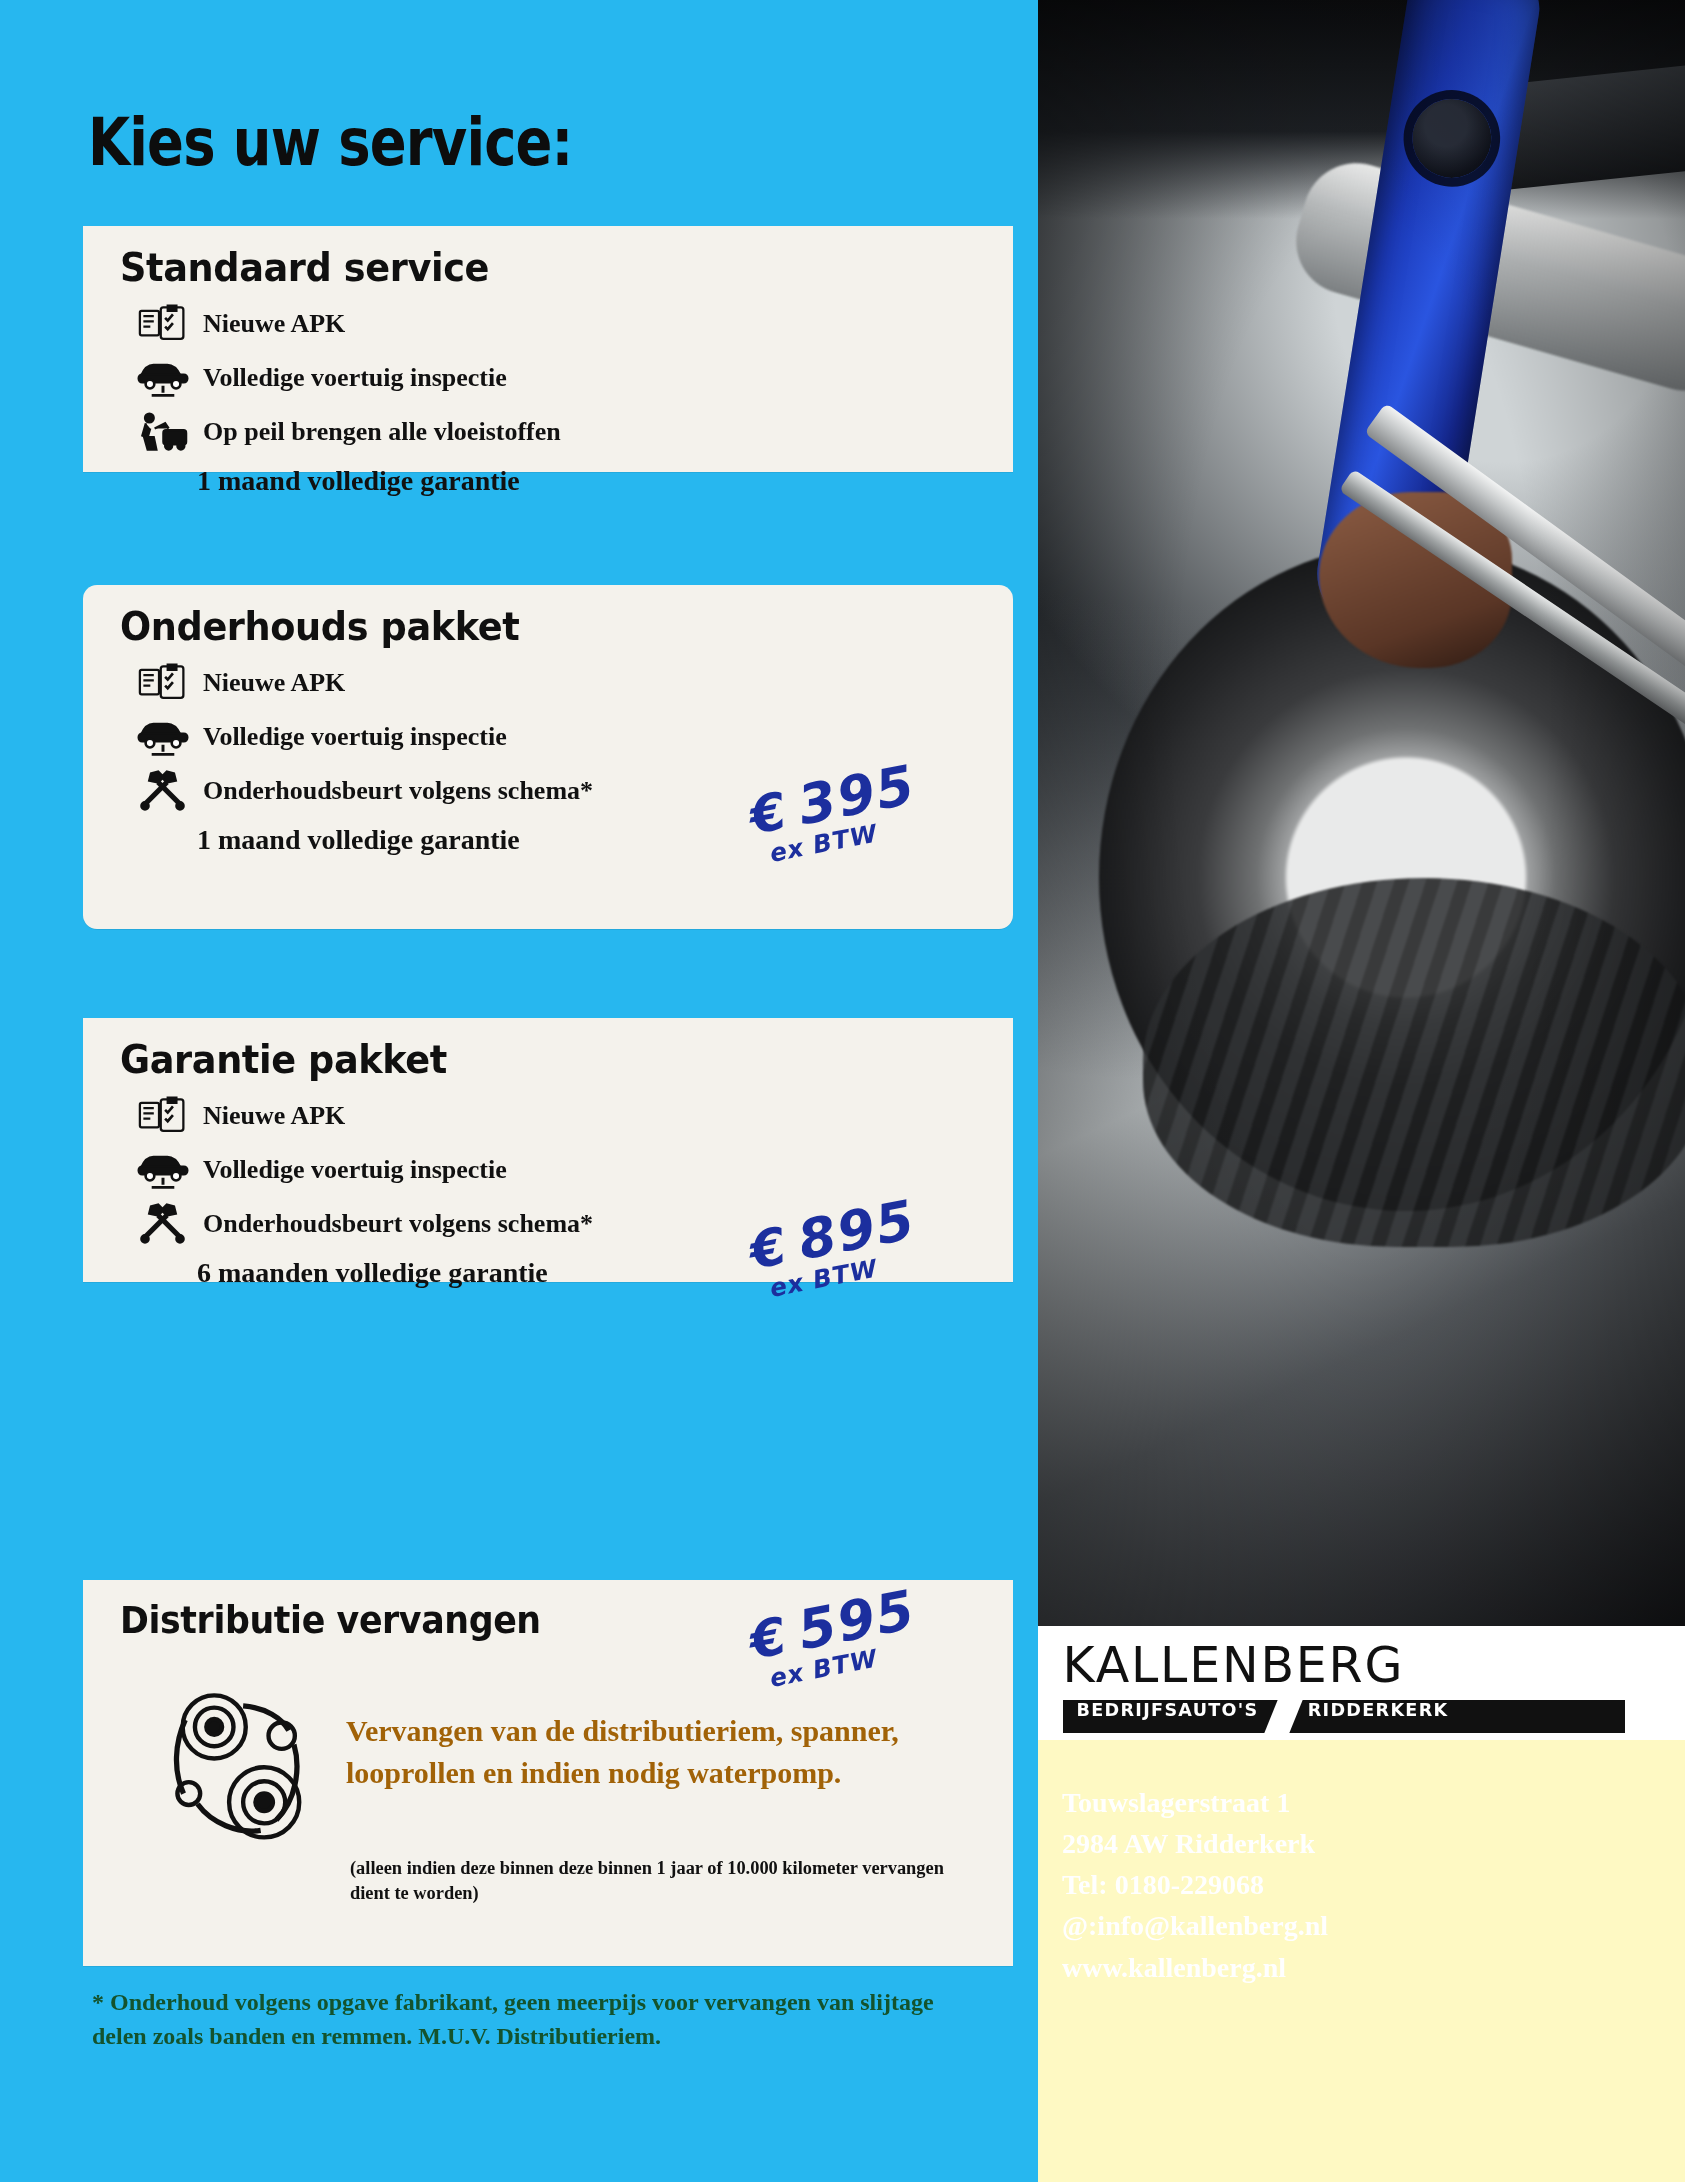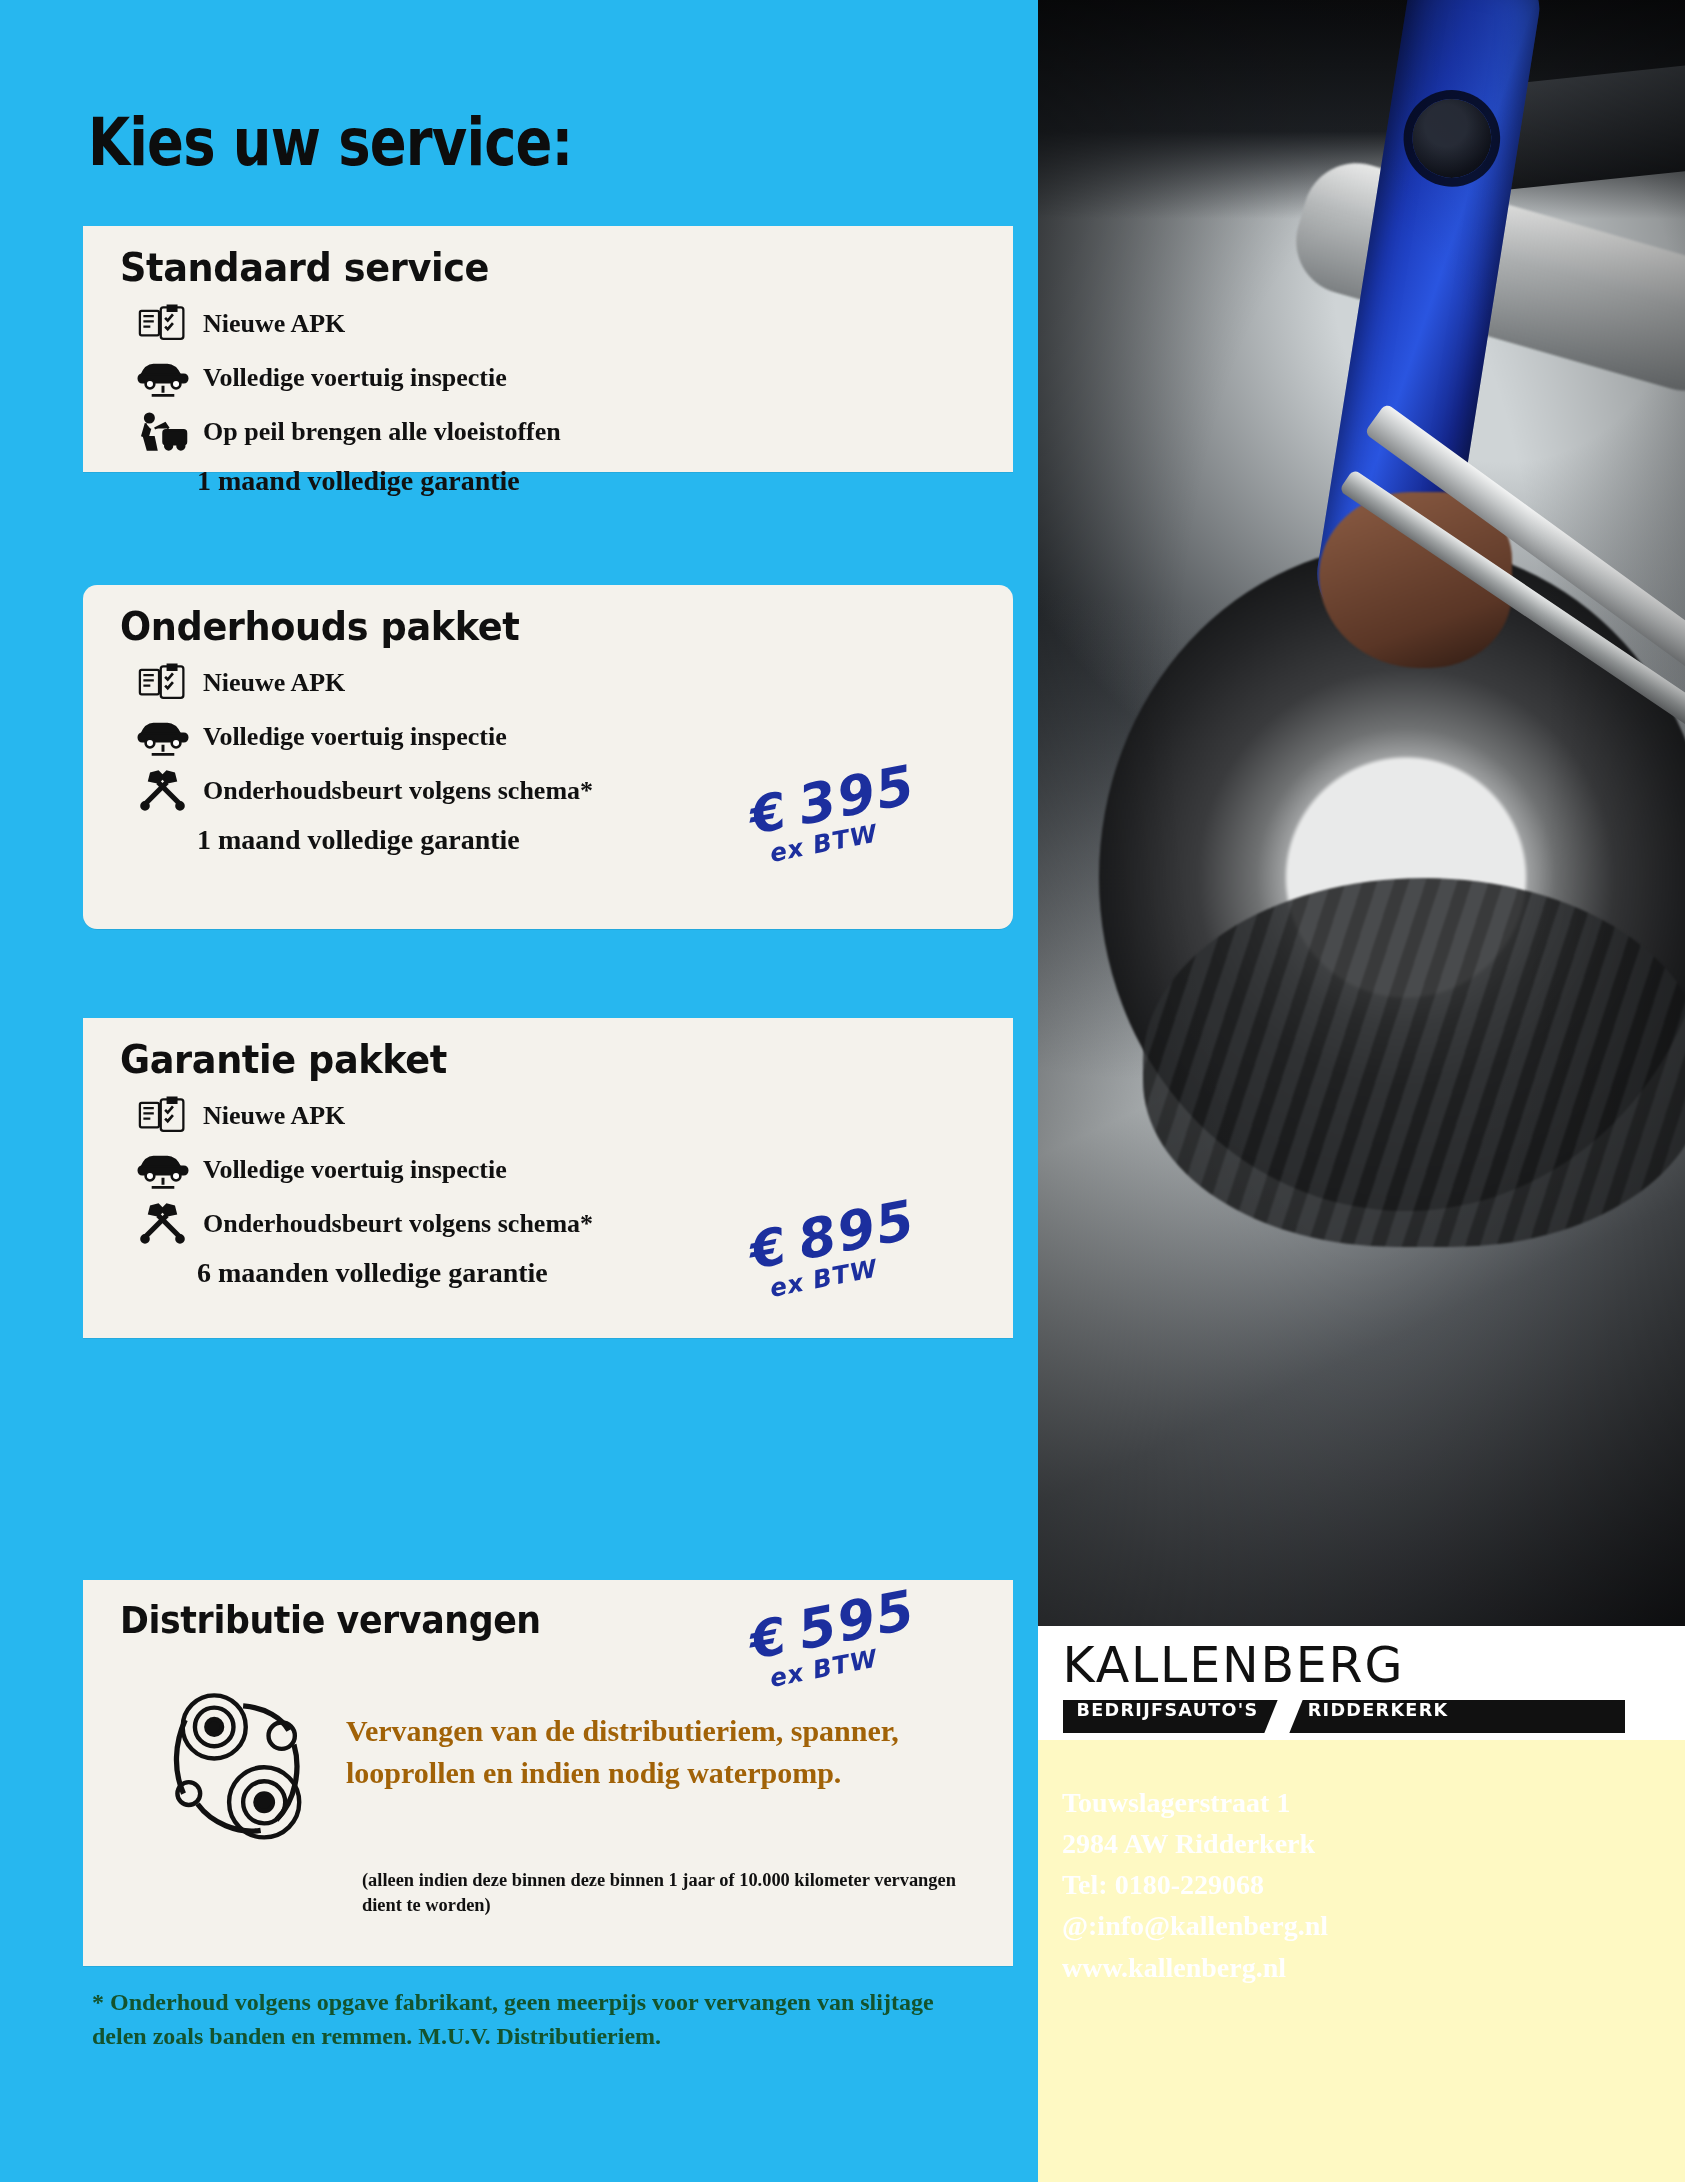--- a/index.html
+++ b/index.html
@@ -406,21 +406,21 @@
       </div>
 
       <div class="guarantee">1 maand volledige garantie</div>
     </div>
 
     <div class="price" style="left:751px; top:768px;">
       <span class="amount"><span class="eur">€</span>395</span>
       <span class="exbtw">ex BTW</span>
     </div>
 
-    <div class="card" style="top:1018px;height:320px;">
+    <div class="card" style="top:1018px;height:264px;">
       <div class="card-title">Garantie pakket</div>
 
       <div class="feature-row">
         <span class="feature-icon">
           <svg width="49" height="40" viewBox="0 0 56 46" fill="none" stroke="#111" stroke-width="2.6">
             <rect x="2" y="8" width="22" height="28" rx="2"></rect>
             <path d="M6 14h12M6 20h12M6 26h8"></path>
             <rect x="26" y="4" width="26" height="36" rx="3"></rect>
             <path d="M34 2h10v6H34z" fill="#111"></path>
             <path d="M31 16l3 3 6-7M31 26l3 3 6-7" stroke-width="3"></path>
@@ -480,21 +480,21 @@
           <path d="M22 34C10 60 8 92 20 118" stroke-width="6"></path>
           <path d="M88 18c26 2 44 14 52 28" stroke-width="6"></path>
           <path d="M146 62c8 28 2 64-20 86" stroke-width="6"></path>
           <path d="M36 130c16 22 46 34 72 30" stroke-width="6"></path>
         </svg>
       </div>
 
       <div style="position:absolute; left:263px; top:130px; width:614px;
                   font-family:'Liberation Serif',serif; font-weight:700; font-size:30px; line-height:1.4; color:#a16207;">Vervangen van de distributieriem, spanner, looprollen en indien nodig waterpomp.</div>
 
-      <div class="small-note" style="position:absolute; left:263px; top:272px; width:614px; margin:16px;">(alleen indien deze binnen deze binnen 1 jaar of 10.000 kilometer vervangen dient te worden)</div>
+      <div class="small-note" style="position:absolute; left:263px; top:272px; width:614px; margin:4px;">(alleen indien deze binnen deze binnen 1 jaar of 10.000 kilometer vervangen dient te worden)</div>
     </div>
 
     <div class="price" style="left:751px; top:1593px;">
       <span class="amount"><span class="eur">€</span>595</span>
       <span class="exbtw">ex BTW</span>
     </div>
 
     <div class="disclaimer">* Onderhoud volgens opgave fabrikant, geen meerpijs voor vervangen van slijtage delen zoals banden en remmen. M.U.V. Distributieriem.</div>
   </div>
 

